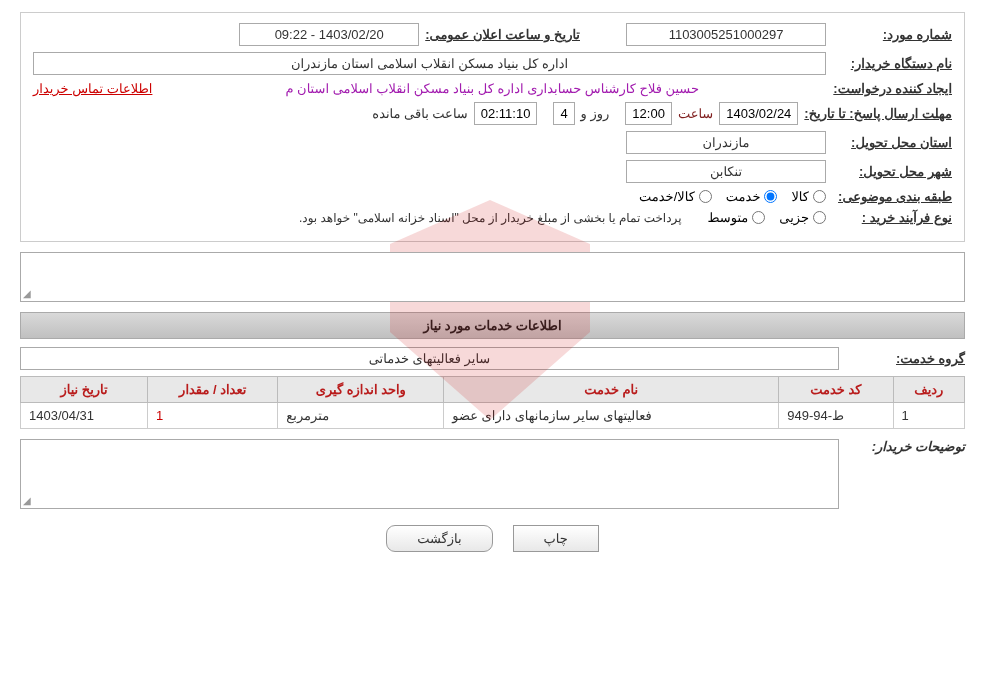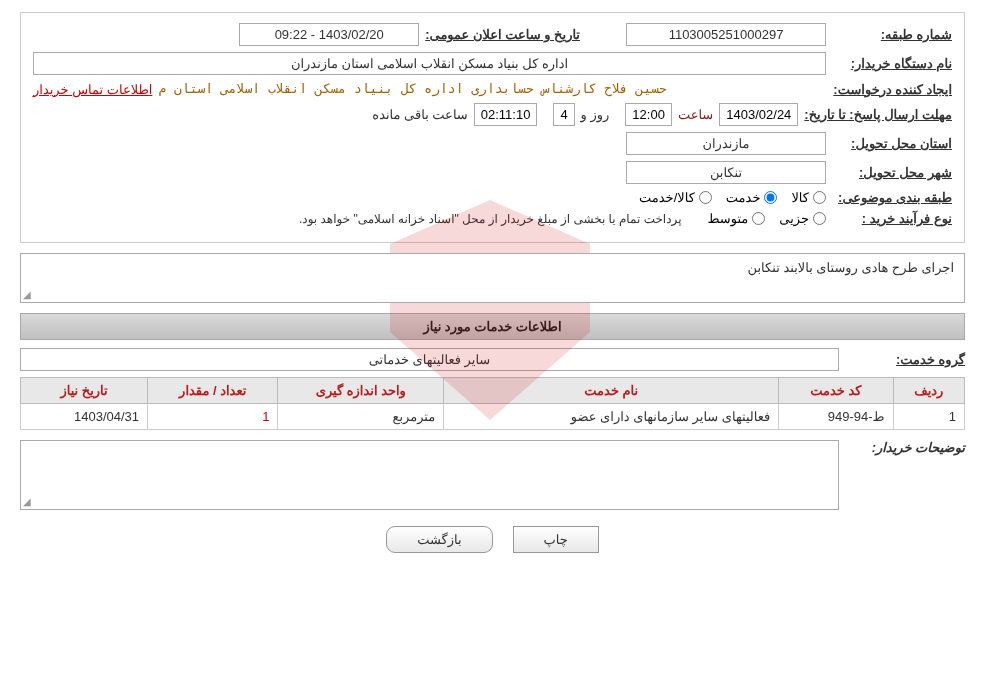--- a/index.html
+++ b/index.html
@@ -102,21 +102,21 @@
       background: #e8e8e8;
       border: 1px solid #bbb;
       padding: 5px 8px;
       text-align: center;
       font-weight: bold;
       color: #b91c1c;
     }
     .service-table td {
       border: 1px solid #ccc;
       padding: 5px 8px;
-      text-align: right;
+      text-align: left;
       color: #333;
     }
     .service-table td.number-cell {
       color: #c00;
     }
     .buyer-notes-label {
       font-weight: bold;
       color: #333;
       min-width: 120px;
       text-align: right;
@@ -178,34 +178,34 @@
 <div class="page-wrapper">
 
 
   <div class="shield-watermark"></div>
 
   <div class="content-area">
 
     <div class="info-section">
 
       <div class="row">
-        <span class="label">شماره طبقه:</span>
+        <span class="label">شماره مورد:</span>
         <span class="value-box" style="min-width:200px;">1103005251000297</span>
         <span class="label" style="margin-right:40px;">تاریخ و ساعت اعلان عمومی:</span>
         <span class="value-box" style="min-width:180px;">1403/02/20 - 09:22</span>
       </div>
 
       <div class="row">
         <span class="label">نام دستگاه خریدار:</span>
         <span class="value-box-wide">اداره کل بنیاد مسکن انقلاب اسلامی استان مازندران</span>
       </div>
 
       <div class="row">
         <span class="label">ایجاد کننده درخواست:</span>
-        <span style="flex:1; text-align:left; color:#a16207;font-family:Liberation Mono, monospace;">حسین فلاح کارشناس حسابداری اداره کل بنیاد مسکن انقلاب اسلامی استان م</span>
+        <span style="flex:1; text-align:center; color:#a21caf;">حسین فلاح کارشناس حسابداری اداره کل بنیاد مسکن انقلاب اسلامی استان م</span>
         <span class="link-text">اطلاعات تماس خریدار</span>
       </div>
 
       <div class="row">
         <span class="label">مهلت ارسال پاسخ: تا تاریخ:</span>
         <span class="small-box">1403/02/24</span>
         <span style="color:#7f1d1d;">ساعت</span>
         <span class="small-box">12:00</span>
         <span style="color:#333; margin-right:10px;">روز و</span>
         <span class="small-box">4</span>
@@ -254,21 +254,20 @@
           </div>
         </div>
         <span style="color:#333; font-size:12px; margin-right:20px; flex:1; text-align:right;">پرداخت تمام یا بخشی از مبلغ خریدار از محل "اسناد خزانه اسلامی" خواهد بود.</span>
       </div>
 
     </div>
 
     <div style="margin-bottom:10px;">
       <div class="row">
         <div style="flex:1; border:1px solid #aaa; background:#fff; padding:6px 10px; text-align:right; color:#333; min-height:50px; position:relative;">
-          <span>اجرای طرح هادی روستای بالابند تنکابن</span>
           <span class="resize-handle">◢</span>
         </div>
       </div>
     </div>
 
     <div style="margin-bottom:10px;">
       <div class="section-title">
         <span>اطلاعات خدمات مورد نیاز</span>
       </div>
 

